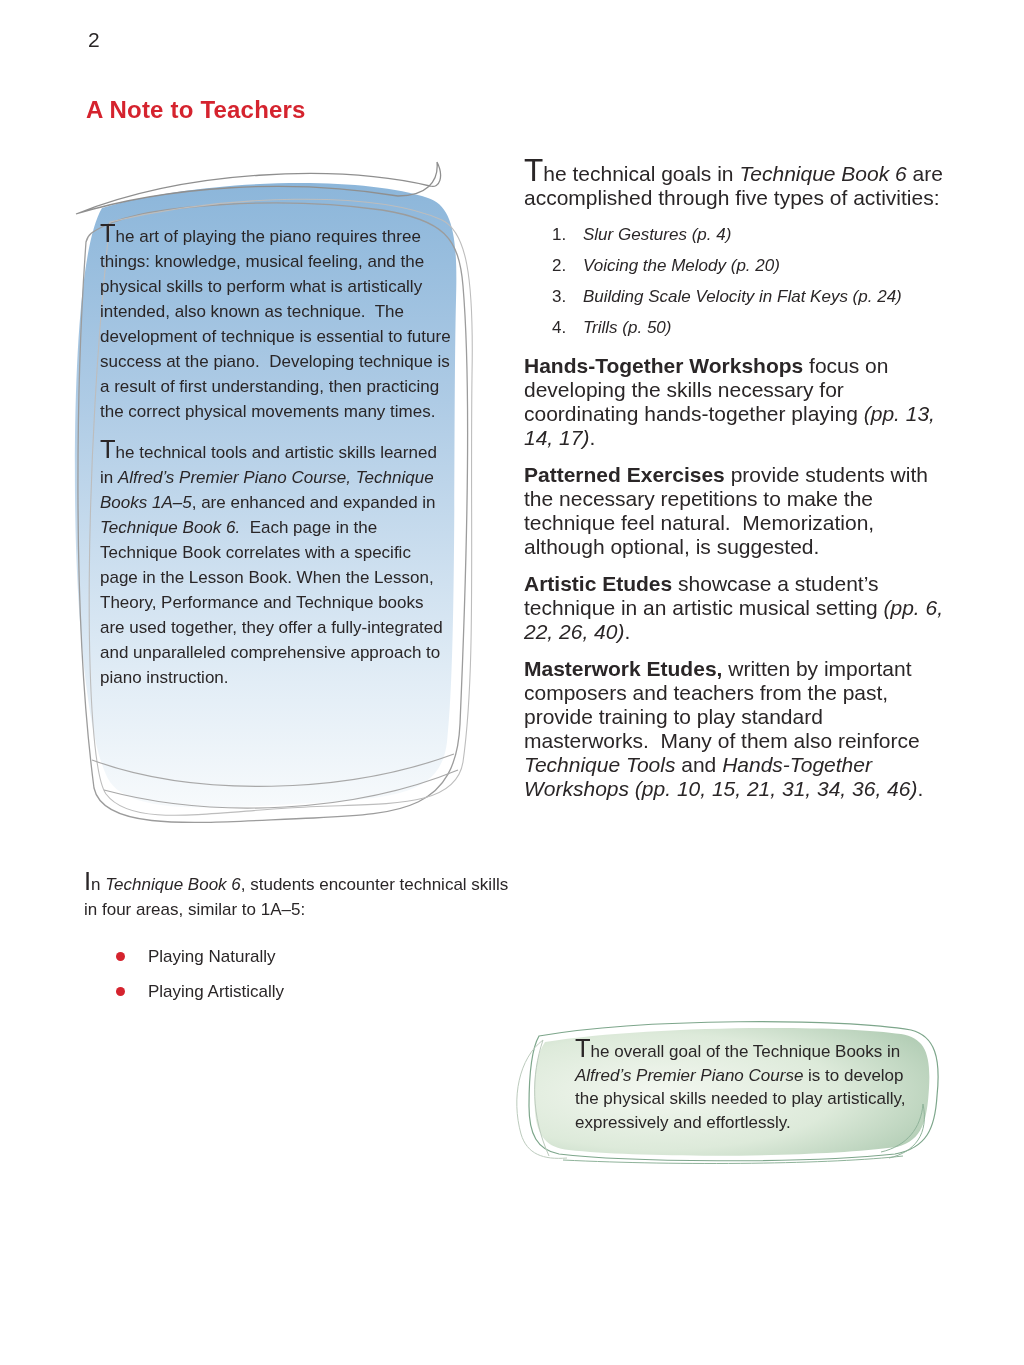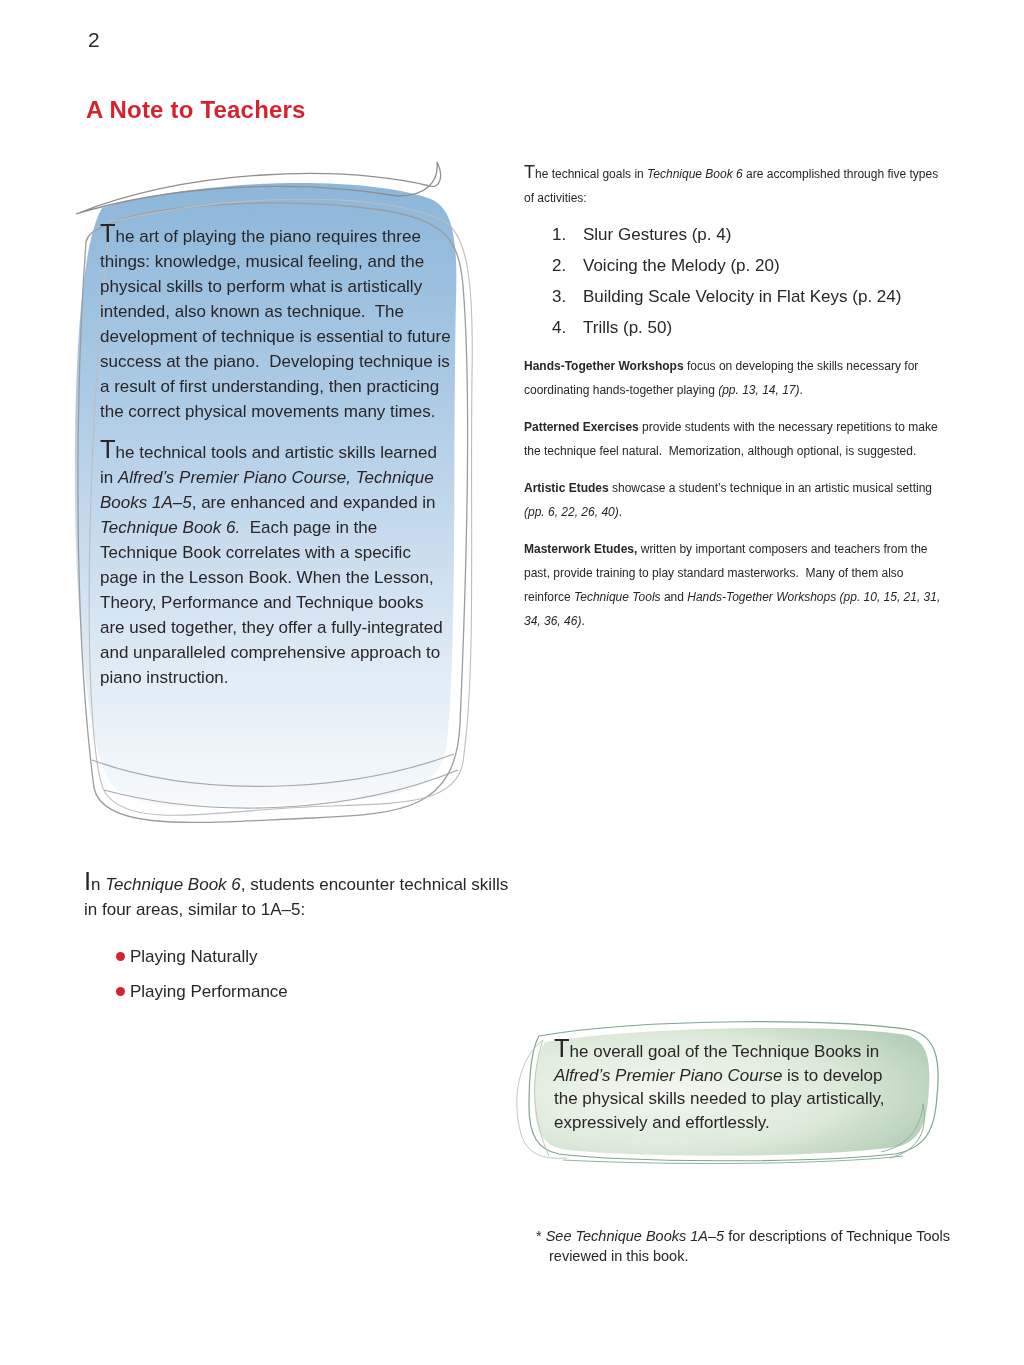--- a/index.html
+++ b/index.html
@@ -25,35 +25,35 @@
   
   .blue-box{position:absolute;left:46px;top:150px;width:450px;height:708px;}
   .blue-box svg{position:absolute;left:0;top:0;width:100%;height:100%;}
   .blue-box-text{position:absolute;left:54px;top:74px;width:352px;}
   .blue-box-text p{margin:0 0 16px;font-size:17px;line-height:25px;white-space:pre-wrap;}
 
   
   .left-section{position:absolute;left:84px;top:872px;width:425px;}
   .left-section .para{margin:0;font-size:17px;line-height:25px;white-space:pre-wrap;}
   .bullet-list{list-style:none;margin:22px 0 0;padding:0 0 0 32px;}
-  .bullet-list li{display:flex;align-items:center;gap:5px;font-size:17px;line-height:25px;margin-bottom:10px;}
+  .bullet-list li{display:flex;align-items:center;gap:23px;font-size:17px;line-height:25px;margin-bottom:10px;}
   .bullet-dot{width:9px;height:9px;border-radius:50%;background:var(--red);flex:none;}
 
   
   .right-column{position:absolute;left:524px;top:162px;width:420px;}
-  .right-column p{margin:0 0 13px;font-size:12px;line-height:24px;white-space:pre-wrap;}
+  .right-column p{margin:0 0 13px;font-size:21px;line-height:24px;white-space:pre-wrap;}
   .tools-list{list-style:none;margin:3px 0 14px;padding:0 0 0 28px;}
   .tools-list li{display:flex;font-size:17px;line-height:24px;margin-bottom:7px;}
   .tools-list .num{width:31px;flex:none;}
-  .tools-list .label{}
+  .tools-list .label{font-style:italic;}
 
   
   .green-box{position:absolute;left:503px;top:1014px;width:440px;height:152px;}
   .green-box svg{position:absolute;left:0;top:0;width:100%;height:100%;}
-  .green-box-text{position:absolute;left:51px;top:26px;width:352px;font-size:17px;line-height:23.5px;white-space:pre-wrap;}
+  .green-box-text{position:absolute;left:72px;top:26px;width:352px;font-size:17px;line-height:23.5px;white-space:pre-wrap;}
 
   .footnote{
     position:absolute;left:536px;top:1226px;width:402px;
     font-size:14.5px;line-height:20px;
     padding-left:13px;text-indent:-13px;white-space:pre-wrap;
   }
 </style>
 </head>
 <body>
 
@@ -86,21 +86,21 @@
 
   <div class="left-section">
     <p class="para"><span class="lead">I</span><span>n </span><span class="it">Technique Book 6</span><span>, students encounter technical skills in four areas, similar to 1A–5:</span></p>
     <ul class="bullet-list">
       <li>
         <span class="bullet-dot"></span>
         <span>Playing Naturally</span>
       </li>
       <li>
         <span class="bullet-dot"></span>
-        <span>Playing Performance</span>
+        <span>Playing Artistically</span>
       </li>
     </ul>
   </div>
 
   <div class="right-column">
     <p><span class="lead">T</span><span>he technical goals in </span><span class="it">Technique Book 6</span><span> are accomplished through five types of activities:</span></p>
     <ol class="tools-list">
       <li>
         <span class="num">1.</span>
         <span class="label">Slur Gestures (p. 4)</span>
@@ -134,15 +134,14 @@
         </radialGradient>
       </defs>
       <path fill="url(#greenGrad)" d="M 42 28 C 140 12, 330 10, 398 20 C 422 24, 428 40, 426 74 C 424 106, 420 126, 394 133 C 310 144, 140 144, 66 136 C 44 134, 34 122, 32 98 C 30 70, 32 42, 42 28 Z"></path>
       <path fill="none" stroke="#7da68b" stroke-width="1.2" d="M 36 22 C 140 4, 340 4, 408 16 C 432 22, 438 44, 434 82 C 432 114, 424 134, 392 140 C 300 150, 122 148, 56 140 C 34 136, 26 120, 26 92 C 26 62, 28 36, 36 22 Z"></path>
       <path fill="none" stroke="#bccbbd" stroke-width="1" d="M 40 26 C 16 44, 8 84, 18 120 C 24 140, 40 146, 64 144 M 40 26 C 28 62, 28 102, 46 142"></path>
       <path fill="none" stroke="#8fb39a" stroke-width="1" d="M 378 138 C 404 132, 418 114, 420 90 C 426 120, 412 138, 386 144 M 60 146 C 180 152, 330 150, 400 142"></path>
     </svg>
     <div class="green-box-text"><span class="lead">T</span><span>he overall goal of the Technique Books in </span><span class="it">Alfred’s Premier Piano Course</span><span> is to develop the physical skills needed to play artistically, expressively and effortlessly.</span></div>
   </div>
 
-  <div class="footnote"><span>* </span><span class="it">See Technique Books 1A–5</span><span> for descriptions of Technique Tools reviewed in this book.</span></div>
 
 </div>
 
 </body></html>

